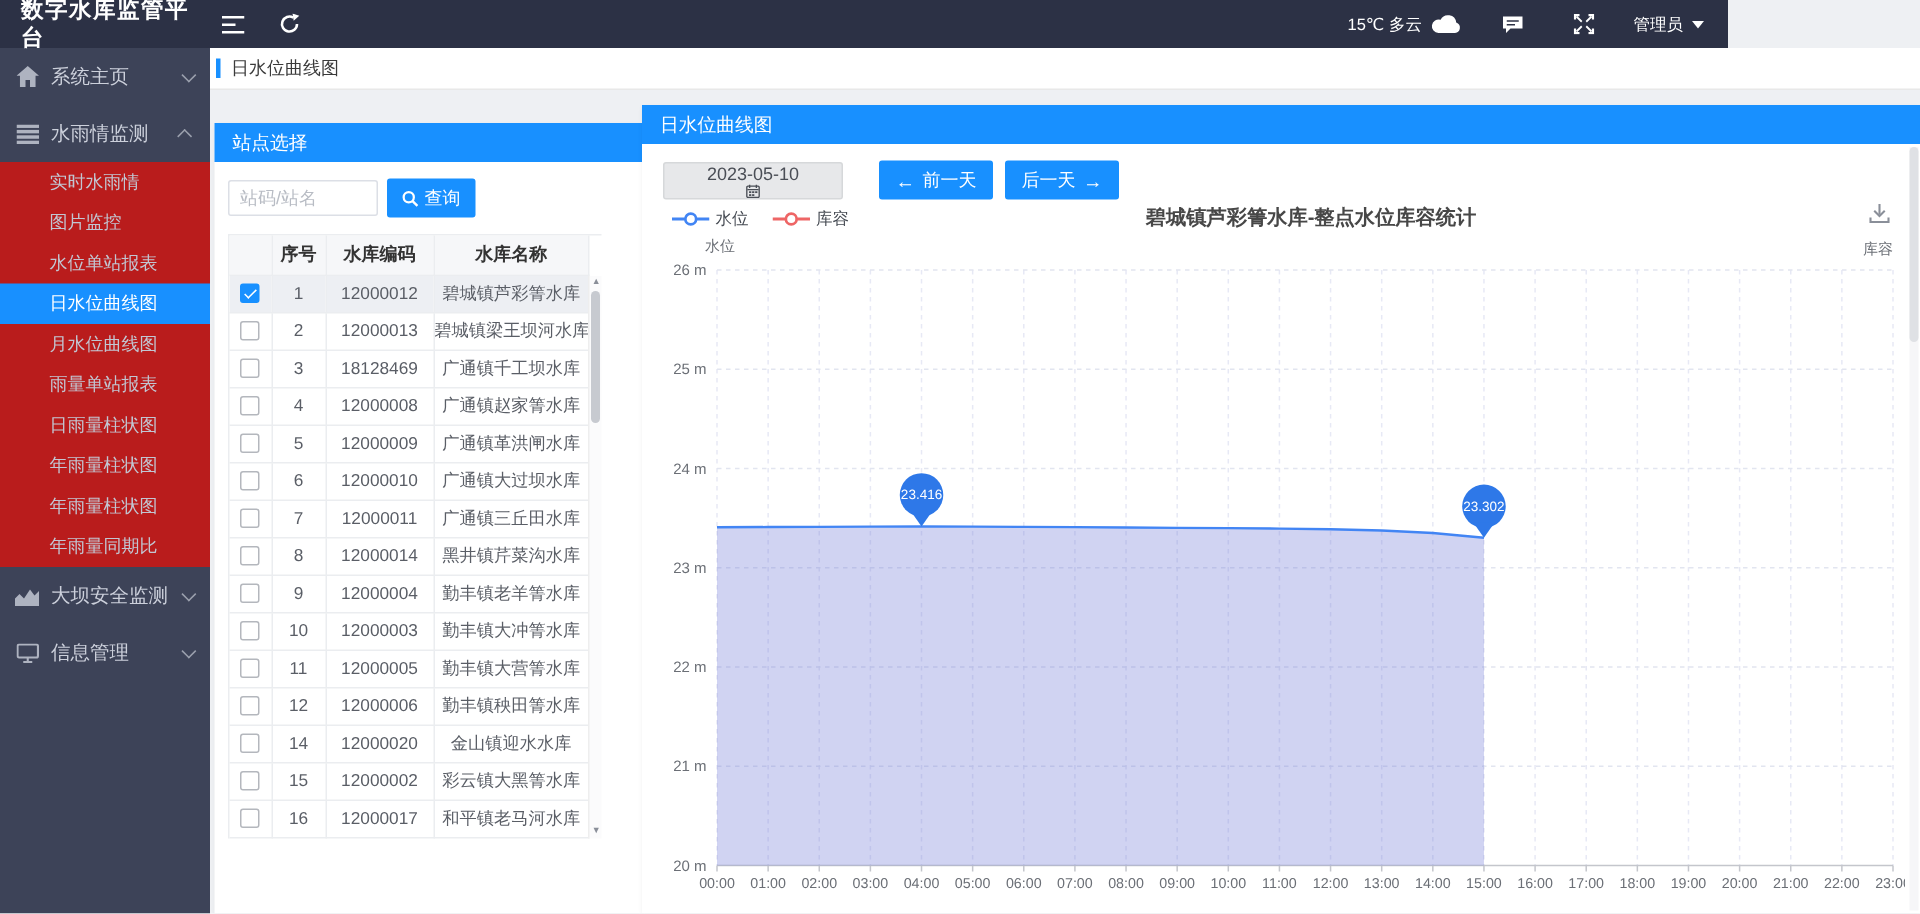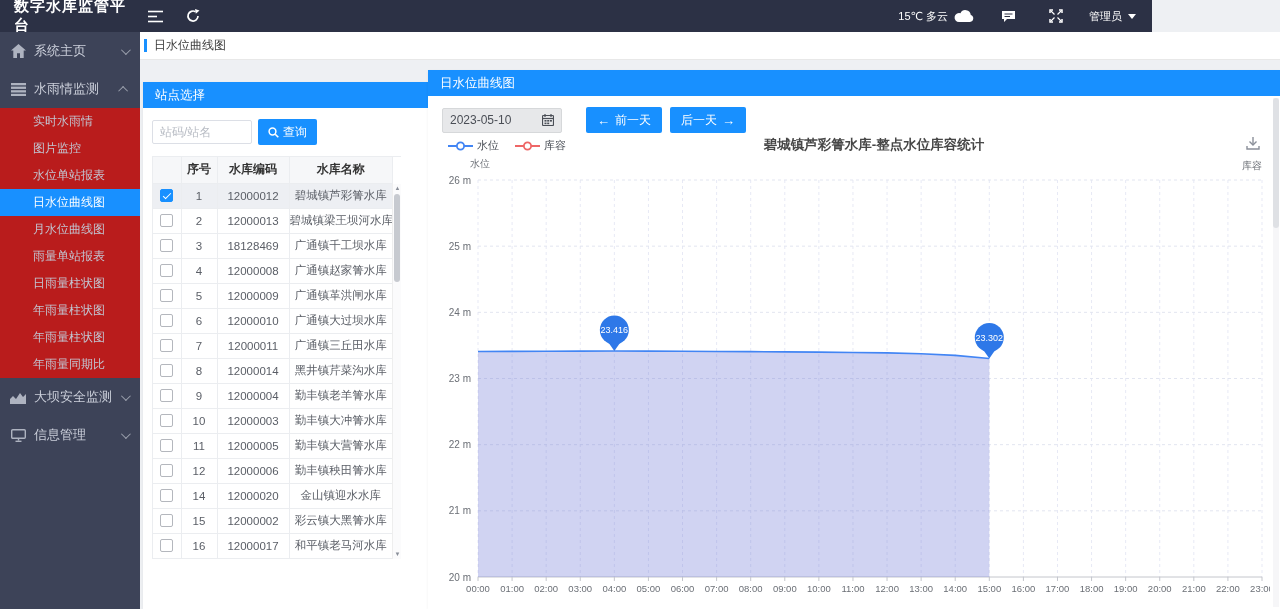--- a/index.html
+++ b/index.html
@@ -52,21 +52,21 @@
   tr.selected td { background:#edeff3; }
   .cb { width:13px; height:13px; border:1px solid #b4b7bd; border-radius:2px; background:#fff; margin:0 auto; position:relative; cursor:pointer; }
   .cb.checked { background:#1890ff; border-color:#1890ff; }
   .cb.checked::after { content:""; position:absolute; left:4px; top:1px; width:3px; height:7px; border-right:1.5px solid #fff; border-bottom:1.5px solid #fff; transform:rotate(45deg); }
   .tscroll { position:absolute; top:27px; bottom:0; right:0; width:9px; background:#fbfbfc; border-left:1px solid #eee; }
   .tthumb { position:absolute; top:10px; left:1px; width:6px; height:88px; background:#c7cad0; border-radius:3px; }
   .tarrow { position:absolute; left:0; width:9px; font-size:6px; color:#8a8f99; text-align:center; line-height:9px; }
 
   
   .controls { position:absolute; left:14px; top:37px; display:flex; align-items:center; }
-  .date-input { width:120px; height:25px; background:#e7e8ea; border:1px solid #d6d8da; border-radius:2px; display:flex; align-items:center; padding:0 7px; font-size:12px; color:#4a4e56; cursor:pointer; }
+  .date-input { width:120px; height:25px; background:#e7e8ea; border:1px solid #d6d8da; border-radius:2px; display:flex; align-items:center; padding:0 7px; font-size:12px; color:#4a4e56; cursor:pointer;flex-direction:column; }
   .date-text { flex:1; }
   .day-btn { height:26px; padding:0 11px; background:#1890ff; border:none; border-radius:2px; color:#fff; font-size:12px; display:flex; align-items:center; gap:5px; cursor:pointer; }
   .day-btn .arr { font-size:13px; font-weight:bold; }
   .btn-prev { margin-left:24px; }
   .btn-next { margin-left:8px; }
 
   .chart-header { position:absolute; left:0; right:0; top:66px; height:20px; }
   .legend { position:absolute; left:20px; top:2px; display:flex; gap:16px; align-items:center; }
   .legend-item { display:flex; align-items:center; gap:4px; font-size:11px; color:#454a52; cursor:pointer; }
   .chart-title { position:absolute; left:50px; width:792px; top:0; text-align:center; font-size:13.5px; font-weight:bold; color:#474747; }

